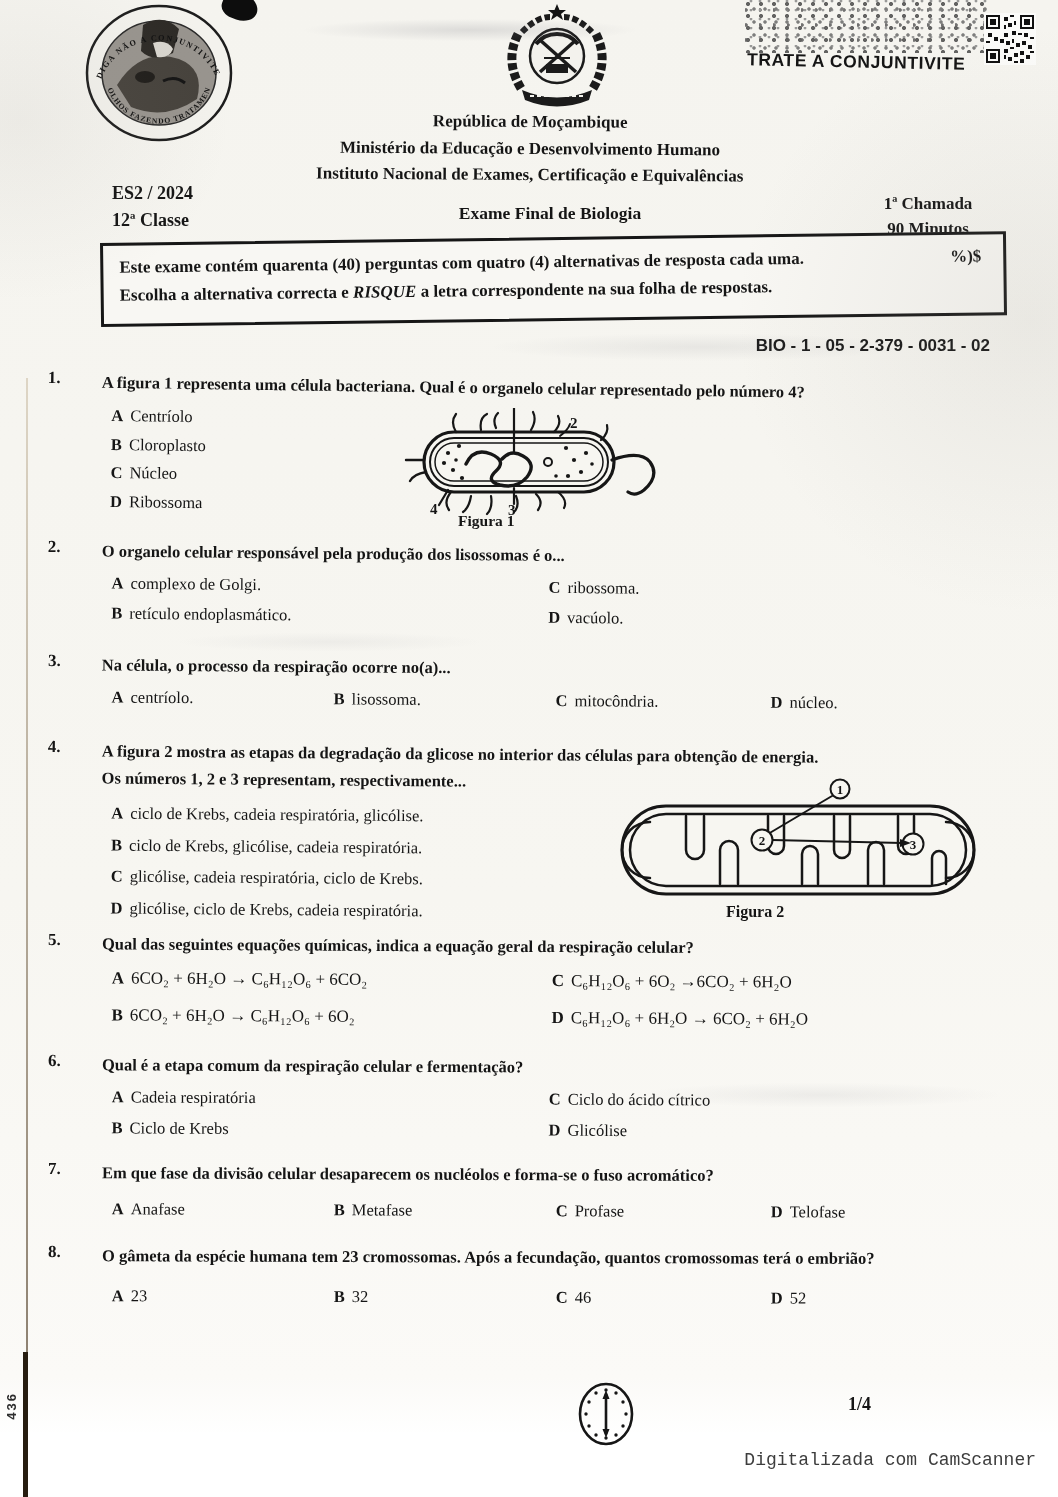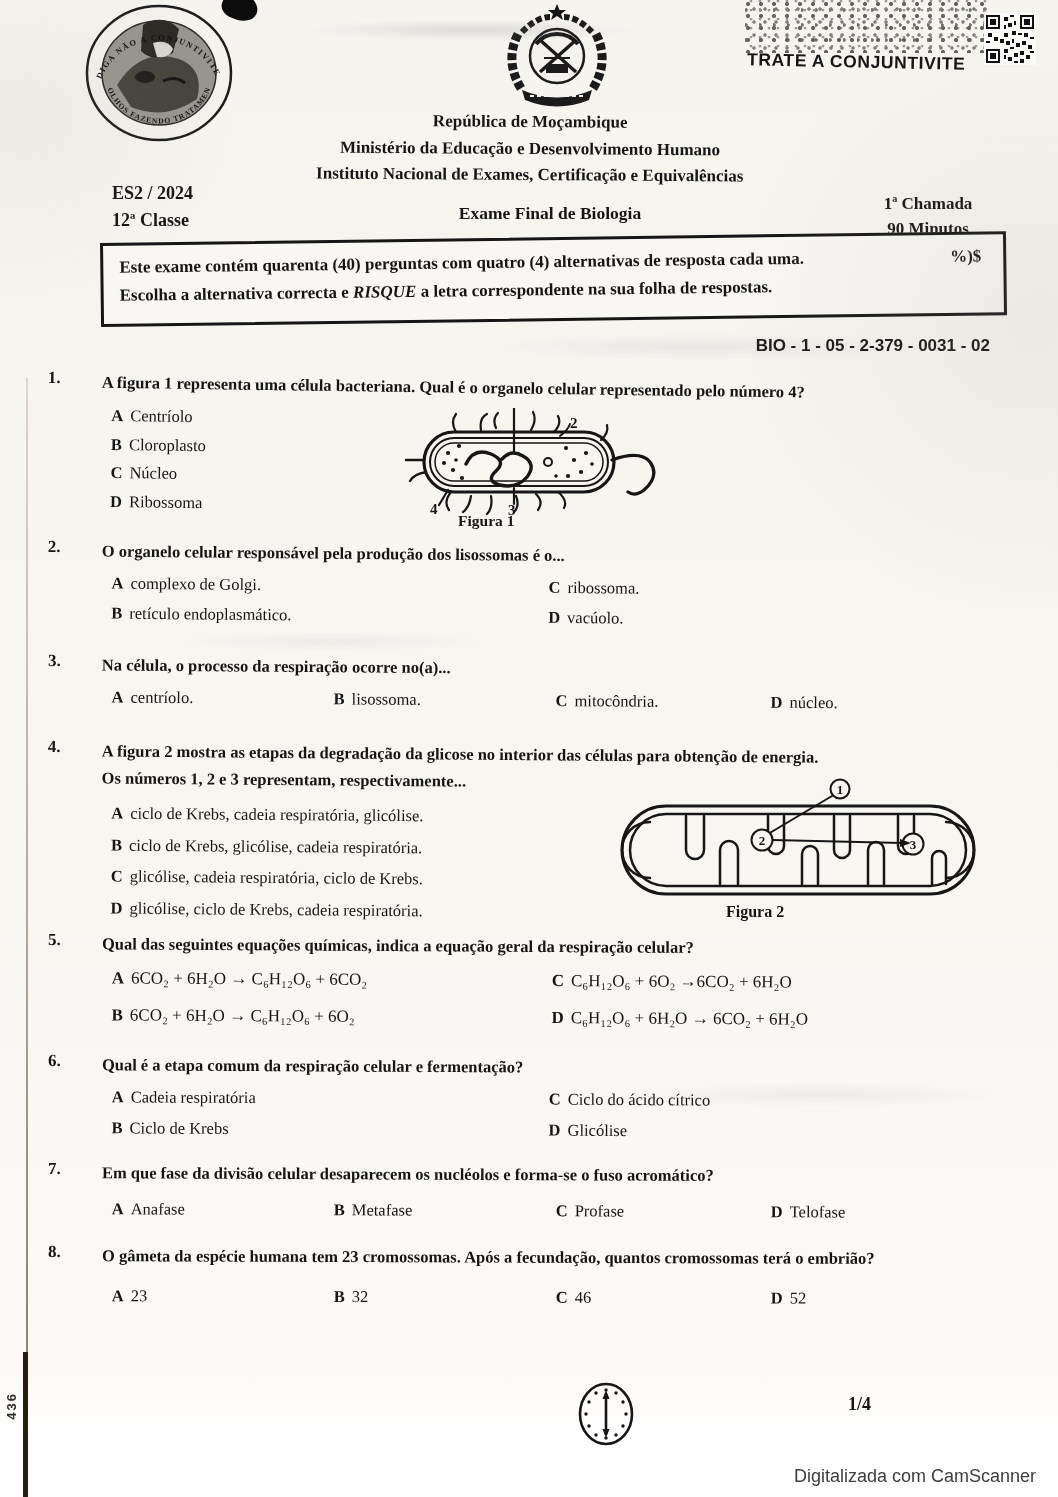--- a/index.html
+++ b/index.html
@@ -74,22 +74,22 @@
   .q7 .opts-4 { margin-top:8px; }
   .q8 .opts-4 { margin-top:12px; }
   .q1 .qbody, .q4 .qbody { max-width:930px; }
   .q8 .stem { max-width:925px; }
 
   .figcap { position:absolute; font-weight:bold; font-size:15.5px; }
 
   
   .camstrip { left:0; top:1432px; width:1058px; height:65px; background:#fff; }
   .pagenum { left:848px; top:1394px; width:70px; font-weight:bold; font-size:18px; }
-  .camscan { right:22px; top:1450px; font-family:Liberation Sans, sans-serif;
-             font-size:18px; color:#3d3d3d; z-index:6;margin-top:16px; }
+  .camscan { right:22px; top:1450px; font-family:Liberation Mono, monospace;
+             font-size:18px; color:#3d3d3d; z-index:6; }
   .sidenum { left:4px; top:1392px; writing-mode:vertical-rl; transform:rotate(180deg);
              font-family:"Liberation Sans",sans-serif; font-weight:bold; font-size:13px;
              letter-spacing:2px; color:#2e2e2e; z-index:7; }
   .scanline-soft { left:26px; top:378px; width:2px; height:978px;
                    background:linear-gradient(180deg, rgba(150,120,70,.25), rgba(70,50,25,.6)); z-index:6; }
   .scanline-dark { left:23px; top:1352px; width:5px; height:145px; background:#271d10; z-index:7; }
 </style>
 </head>
 <body>
 

